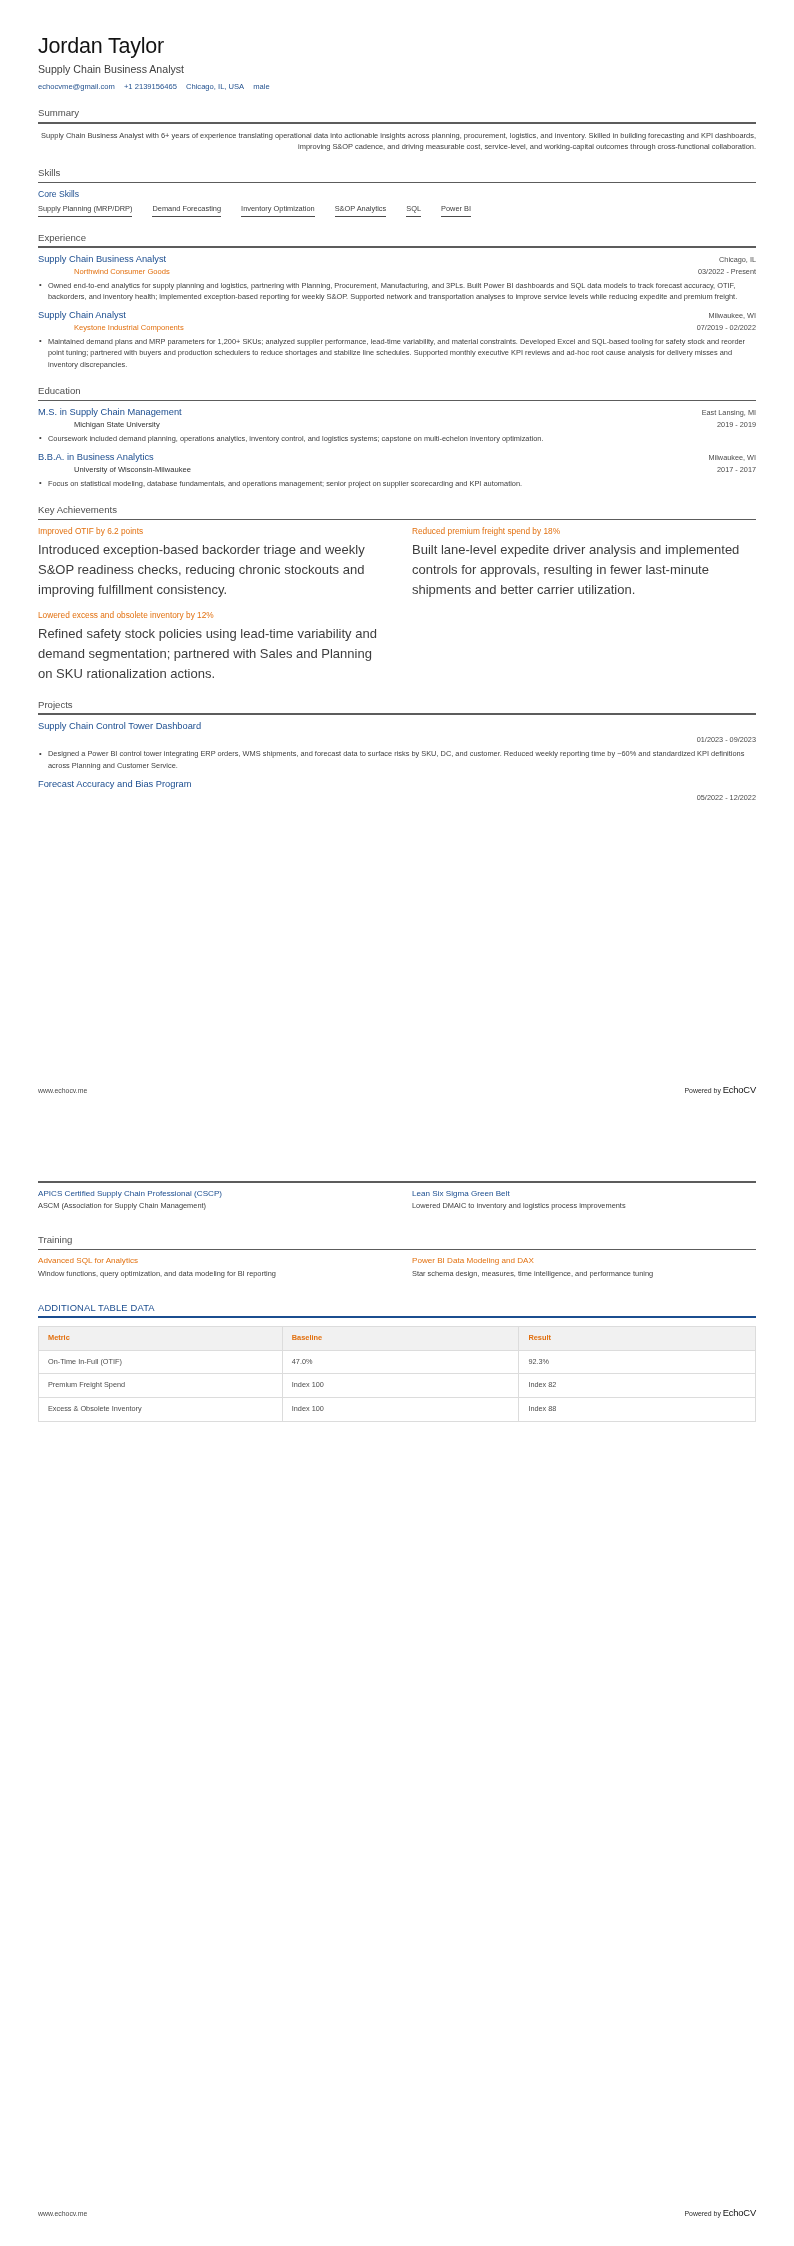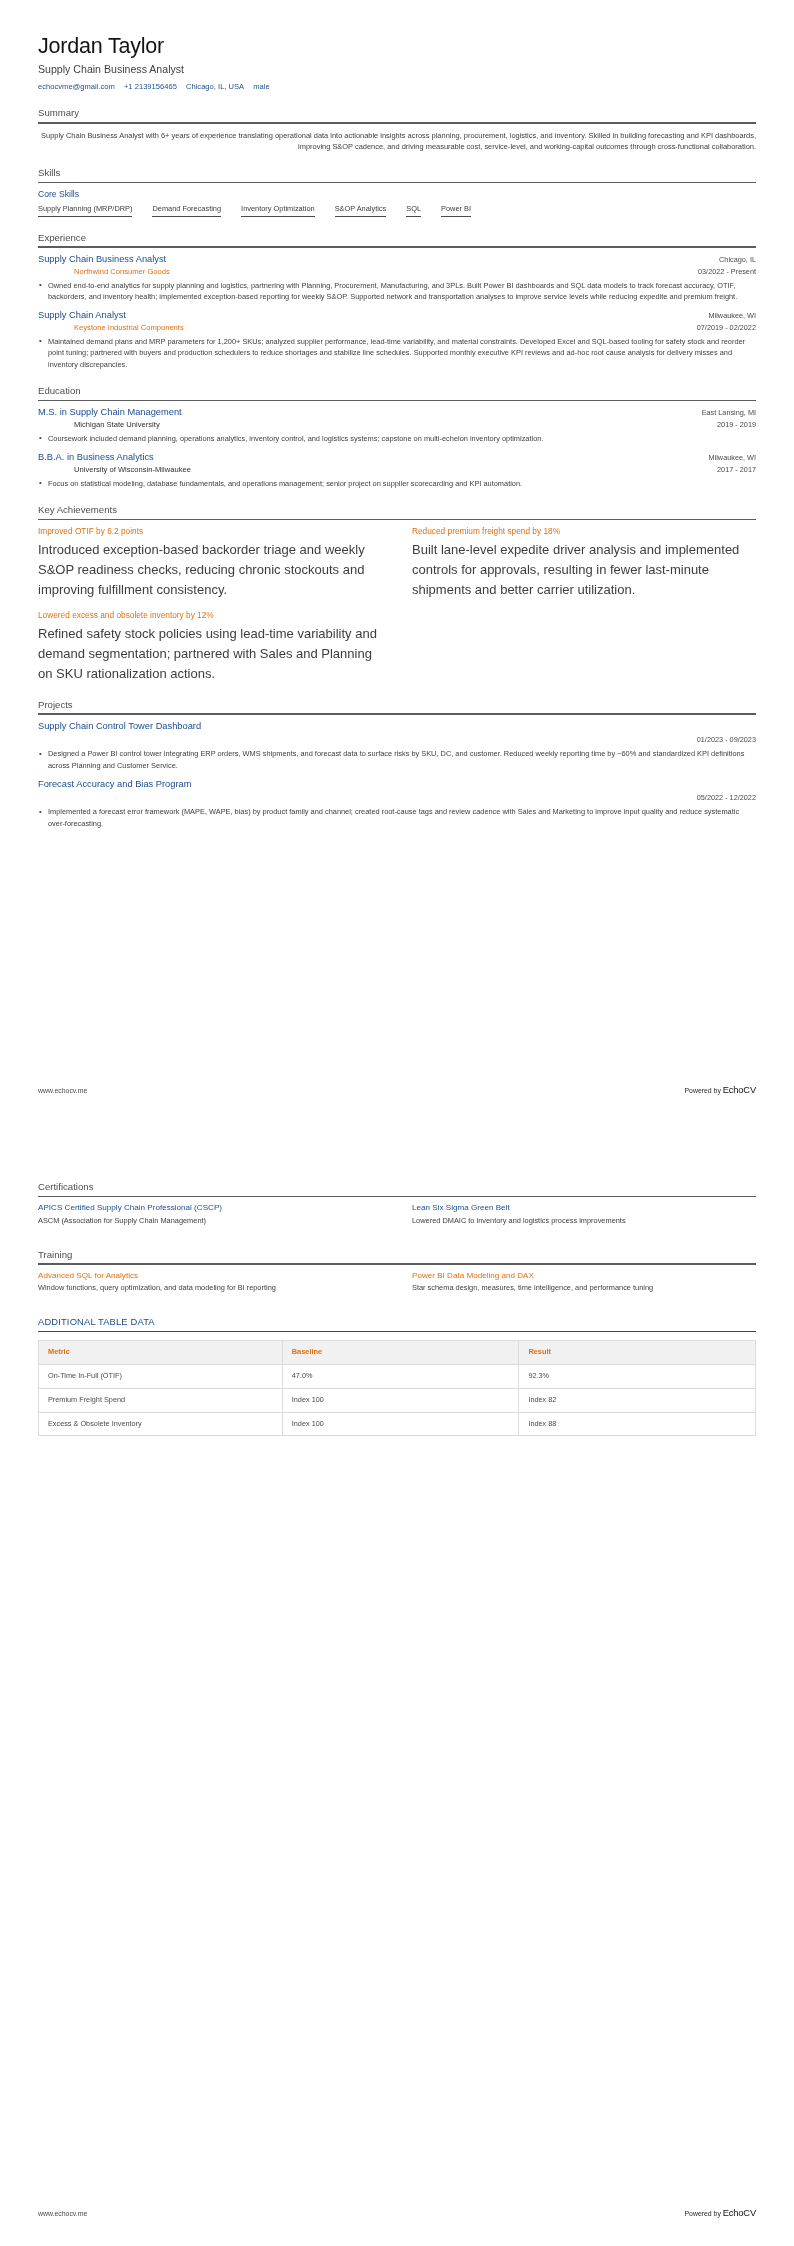--- a/index.html
+++ b/index.html
@@ -390,36 +390,32 @@
       <div class="entry-title">Supply Chain Control Tower Dashboard</div>
       <div class="proj-date">01/2023 - 09/2023</div>
       <ul class="bullets">
         <li>Designed a Power BI control tower integrating ERP orders, WMS shipments, and forecast data to surface risks by SKU, DC, and customer. Reduced weekly reporting time by ~60% and standardized KPI definitions across Planning and Customer Service.</li>
       </ul>
     </div>
 
     <div class="entry">
       <div class="entry-title">Forecast Accuracy and Bias Program</div>
       <div class="proj-date">05/2022 - 12/2022</div>
-      <ul class="bullets">
-        <li>Implemented a forecast error framework (MAPE, WAPE, bias) by product family and channel; created root-cause tags and review cadence with Sales and Marketing to improve input quality and reduce systematic over-forecasting.</li>
-      </ul>
     </div>
   </div>
 
   <div class="page-footer">
     <div>www.echocv.me</div>
     <div class="brand"><span>Powered by </span><b>EchoCV</b></div>
   </div>
 </div>
 
 <div class="page second">
 
   <div class="section" style="margin-top:0">
-    <div class="section-title">Certifications</div>
     <div class="rule"></div>
     <div class="two-col">
       <div class="col">
         <div class="cert-item">
           <div class="cert-title">APICS Certified Supply Chain Professional (CSCP)</div>
           <div class="cert-desc">ASCM (Association for Supply Chain Management)</div>
         </div>
       </div>
       <div class="col">
         <div class="cert-item">

